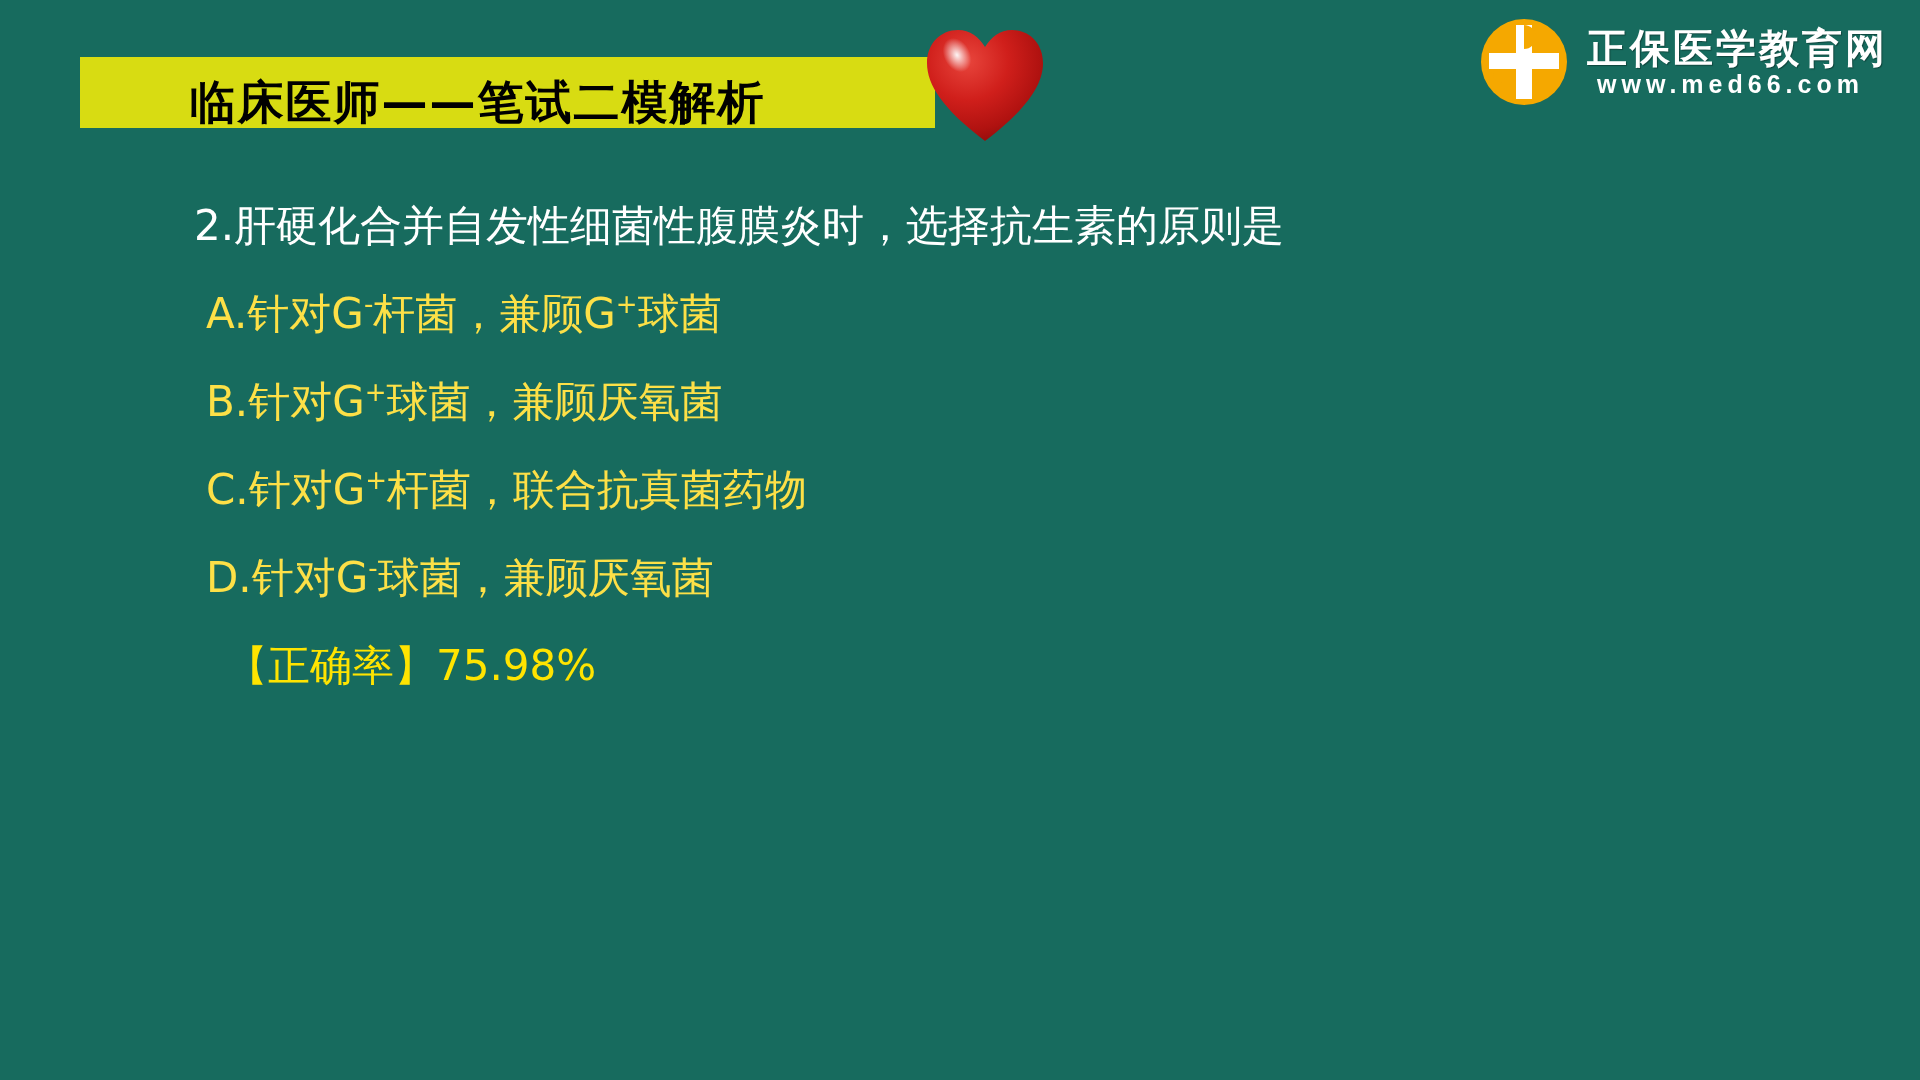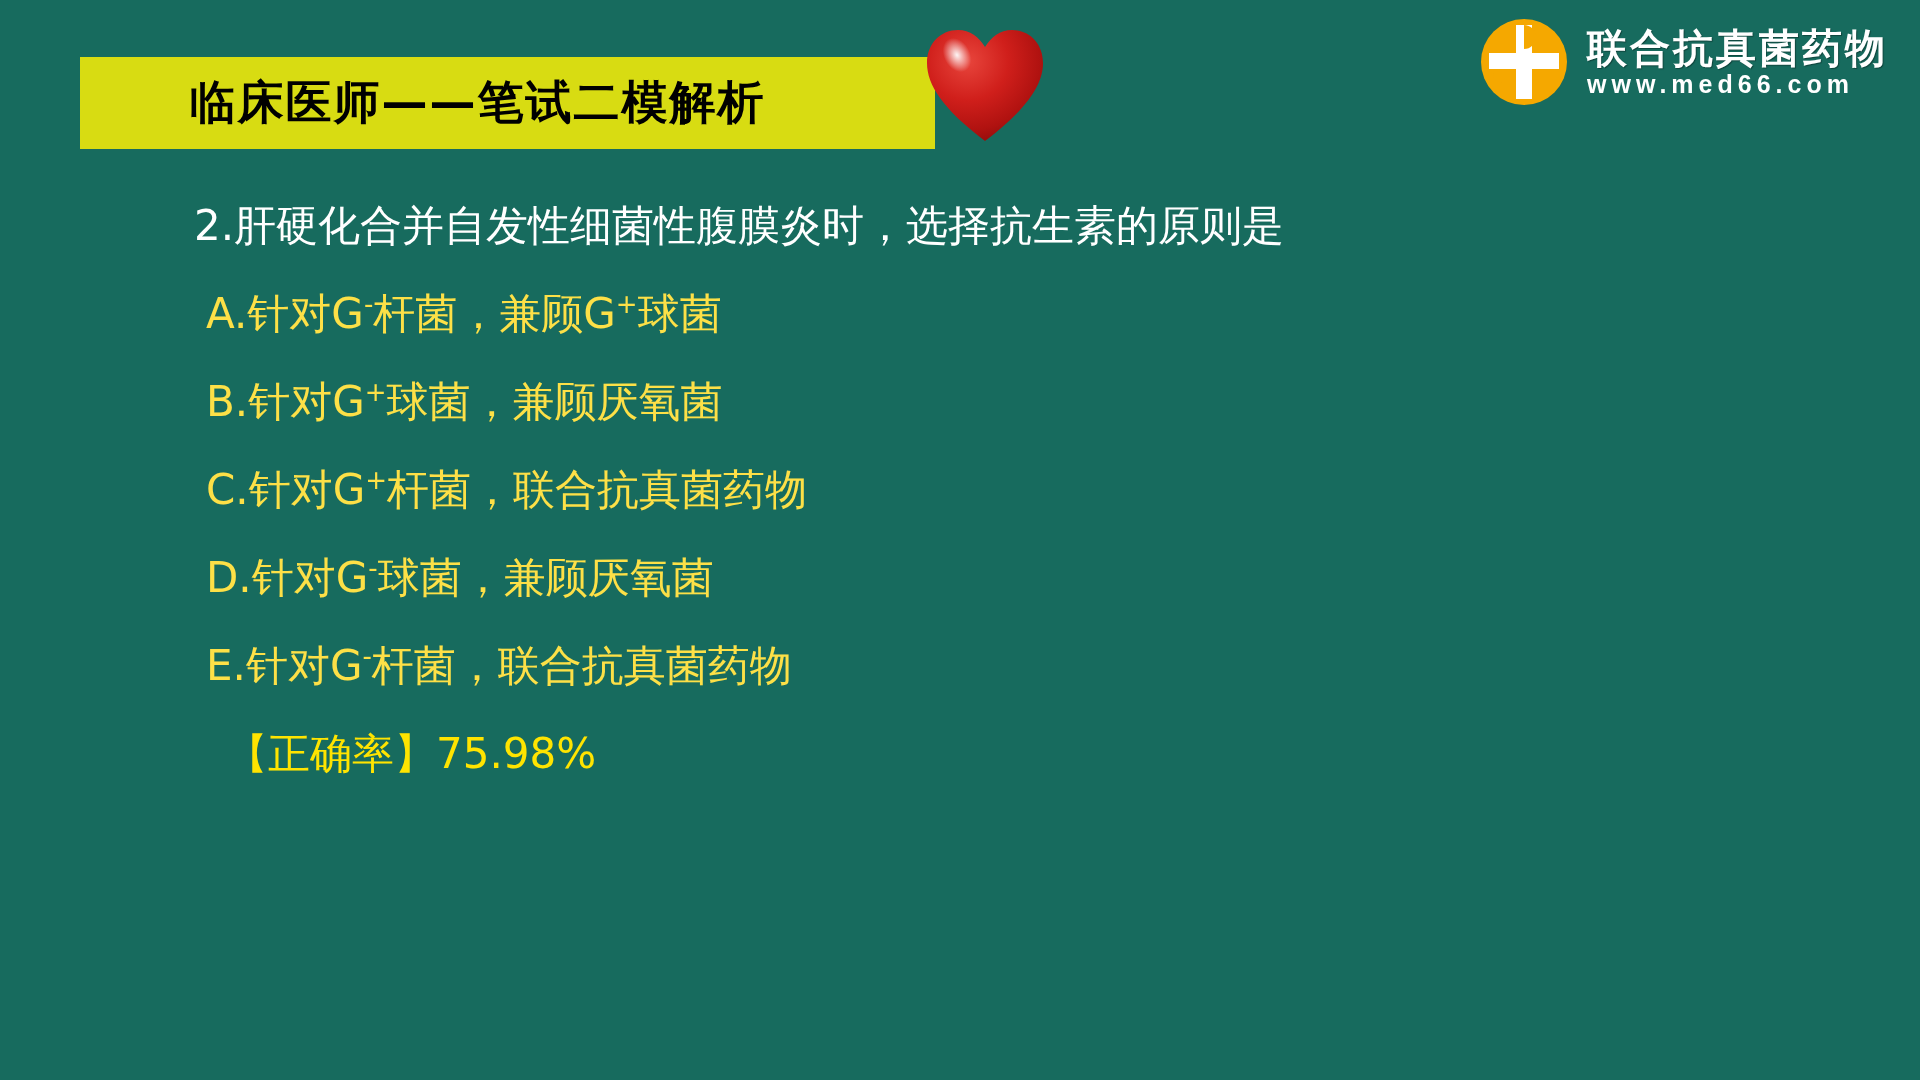--- a/index.html
+++ b/index.html
@@ -19,21 +19,21 @@
     background: #176b5e;
     overflow: hidden;
   }
 
   
   #title-banner {
     position: absolute;
     left: 80px;
     top: 57px;
     width: 855px;
-    height: 92px;
+    height: 71px;
     background: #d8dc12;
     z-index: 2;
   }
   #title-text {
     position: absolute;
     left: 0;
     top: 0;
     width: 855px;
     height: 92px;
     display: flex;
@@ -92,20 +92,21 @@
     font-family: "DejaVu Sans", "Liberation Sans", sans-serif;
   }
   #logo-url {
     font-size: 25px;
     font-weight: bold;
     color: #ffffff;
     letter-spacing: 5px;
     line-height: 1.05;
     white-space: nowrap;
     font-family: "Liberation Sans", sans-serif;
+    margin-left: 10px;
   }
 
   
   #content {
     position: absolute;
     left: 206px;
     top: 182px;
     width: 1500px;
   }
   .q-line {
@@ -172,21 +173,21 @@
     <div id="logo-mark">
       <svg width="90" height="90" viewBox="0 0 90 90" xmlns="http://www.w3.org/2000/svg">
         <circle cx="45" cy="45" r="43" fill="#f5a800"></circle>
         <rect x="37" y="8" width="16" height="74" fill="#ffffff"></rect>
         <rect x="10" y="36" width="70" height="16" fill="#ffffff"></rect>
         <path d="M45 8 A12 12 0 0 1 45 32 Z" fill="#f5a800"></path>
         <path d="M14 56 A10 10 0 0 0 24 66 L24 56 Z" fill="#f5a800"></path>
       </svg>
     </div>
     <div id="logo-wordmark">
-      <div id="logo-cn">联合抗真菌药物</div>
+      <div id="logo-cn">正保医学教育网</div>
       <div id="logo-url">www.med66.com</div>
     </div>
   </div>
 
   <div id="content">
 
     <div class="q-line" id="question-stem">2.肝硬化合并自发性细菌性腹膜炎时，选择抗生素的原则是</div>
 
     <div class="opt-line">
       <span>A.针对G</span><span class="sup">-</span><span>杆菌，兼顾G</span><span class="sup">+</span><span>球菌</span>
@@ -197,22 +198,19 @@
     </div>
 
     <div class="opt-line">
       <span>C.针对G</span><span class="sup">+</span><span>杆菌，联合抗真菌药物</span>
     </div>
 
     <div class="opt-line">
       <span>D.针对G</span><span class="sup">-</span><span>球菌，兼顾厌氧菌</span>
     </div>
 
-    <div class="opt-line">
-      <span>E.针对G</span><span class="sup">-</span><span>杆菌，联合抗真菌药物</span>
-    </div>
 
     <div class="meta-line">【正确率】75.98%</div>
 
 
   </div>
 
 </div>
 
 </body></html>

